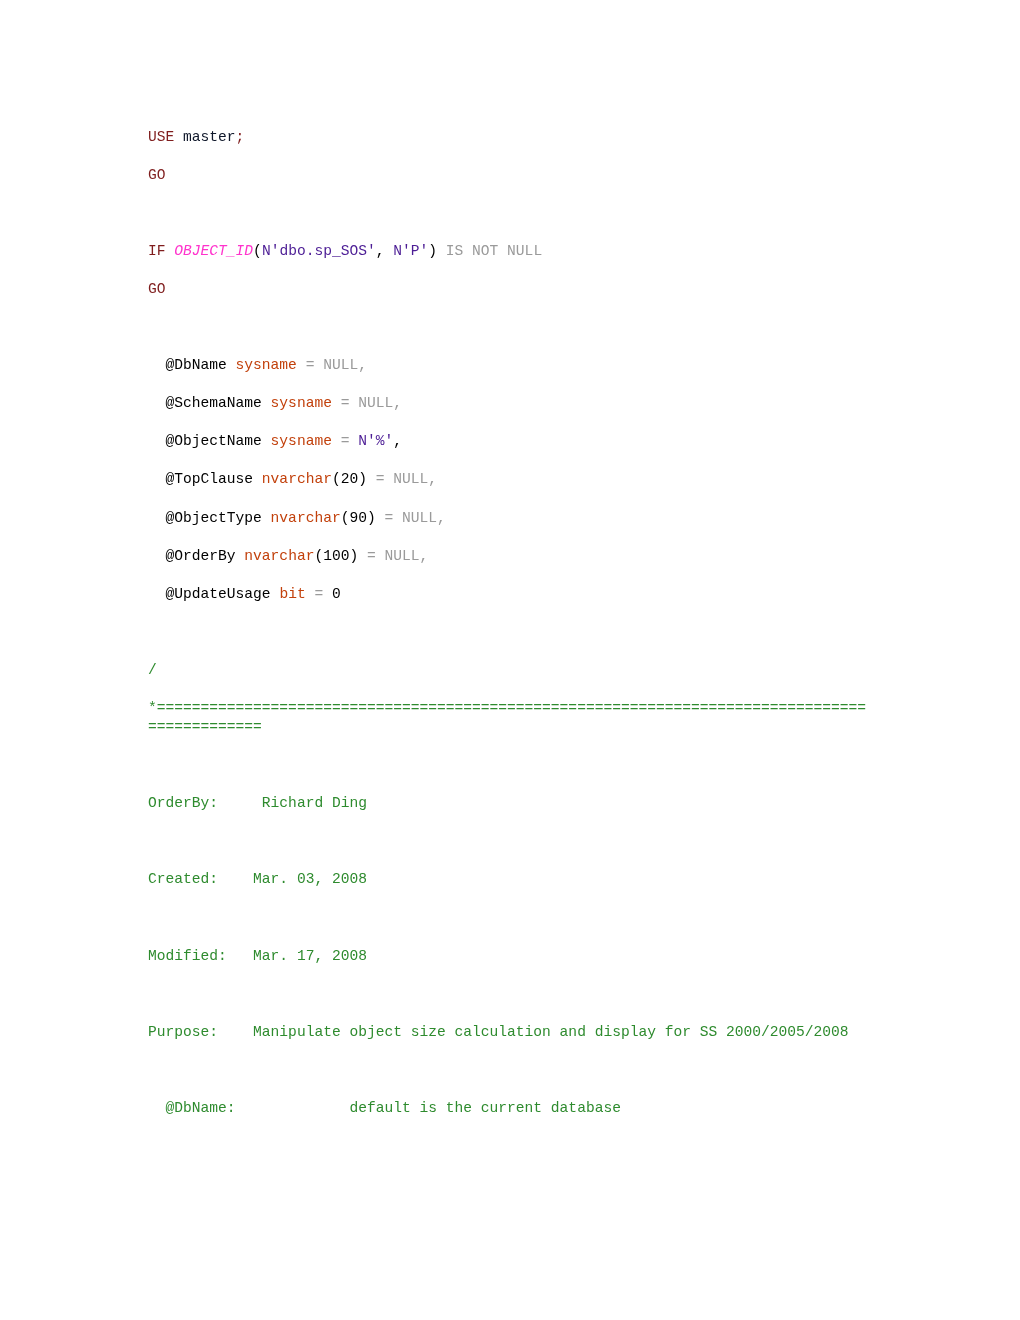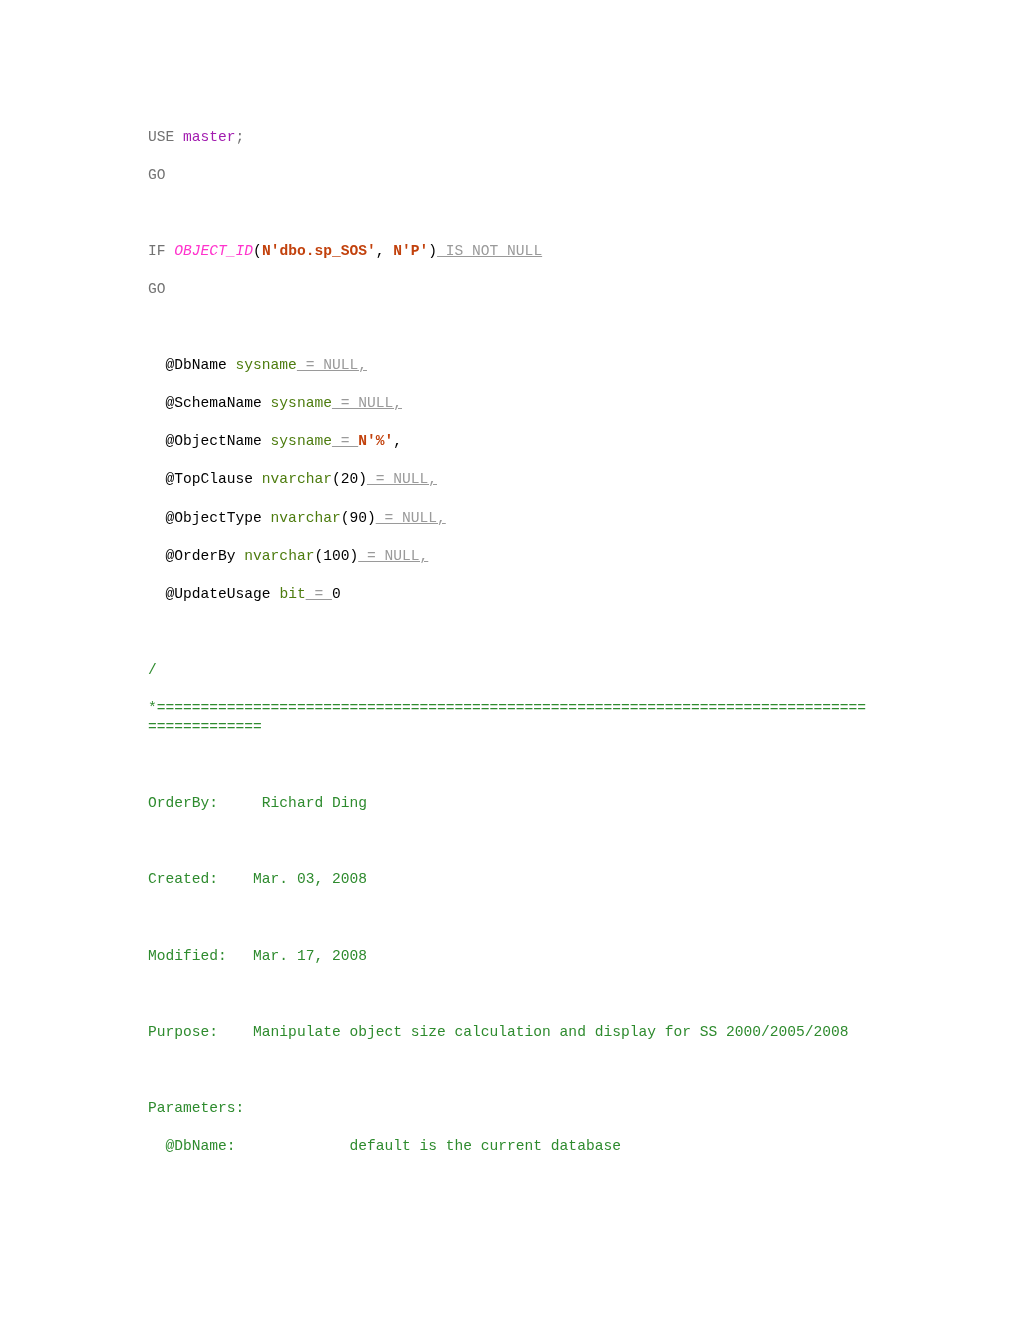--- a/index.html
+++ b/index.html
@@ -35,27 +35,27 @@
   .ln {
     display: block;
     min-height: 19.05px;
     white-space: pre-wrap;
     word-break: break-word;
   }
   .ln.blank {
     white-space: pre;
   }
   
-  .kw   { color: #737373; }          
+  .kw   { color: #7f1d1d; }          
   .fn   { color: #ff33cc; font-style: italic; }          
-  .str  { color: #c2410c; font-weight: bold; }          
-  .gry  { color: #9a9a9a; text-decoration: underline; }          
+  .str  { color: #4c1d95; }          
+  .gry  { color: #9a9a9a; }          
   .id   { color: #000000; }          
-  .typ  { color: #4d7c0f; margin-top: 19px; }          
-  .ent  { color: #a21caf; }          
+  .typ  { color: #c2410c; margin-top: 19px; }          
+  .ent  { color: #0f172a; }          
   .cmt  { color: #2e8b2e; }          
 </style>
 </head>
 <body>
 
 <div class="page">
   <pre class="code-block" id="code-block"><span class="ln"><span class="kw">USE </span><span class="ent">master</span><span class="kw">;</span></span>
 <span class="ln"><span class="kw">GO</span></span>
 <span class="ln blank">&nbsp;</span>
 <span class="ln"><span class="kw">IF </span><span class="fn">OBJECT_ID</span><span class="id">(</span><span class="str">N'dbo.sp_SOS'</span><span class="id">, </span><span class="str">N'P'</span><span class="id">)</span><span class="gry"> IS NOT NULL</span></span>
@@ -73,21 +73,20 @@
 <span class="ln"><span class="cmt">*==============================================================================================</span></span>
 <span class="ln blank">&nbsp;</span>
 <span class="ln"><span class="cmt">OrderBy:     Richard Ding</span></span>
 <span class="ln blank">&nbsp;</span>
 <span class="ln"><span class="cmt">Created:    Mar. 03, 2008</span></span>
 <span class="ln blank">&nbsp;</span>
 <span class="ln"><span class="cmt">Modified:   Mar. 17, 2008</span></span>
 <span class="ln blank">&nbsp;</span>
 <span class="ln"><span class="cmt">Purpose:    Manipulate object size calculation and display for SS 2000/2005/2008</span></span>
 <span class="ln blank">&nbsp;</span>
-<span class="ln"><span class="cmt">Parameters:</span></span>
 <span class="ln"><span class="cmt">  @DbName:             default is the current database</span></span>
 
 
 
 
 
 
 
 
 

